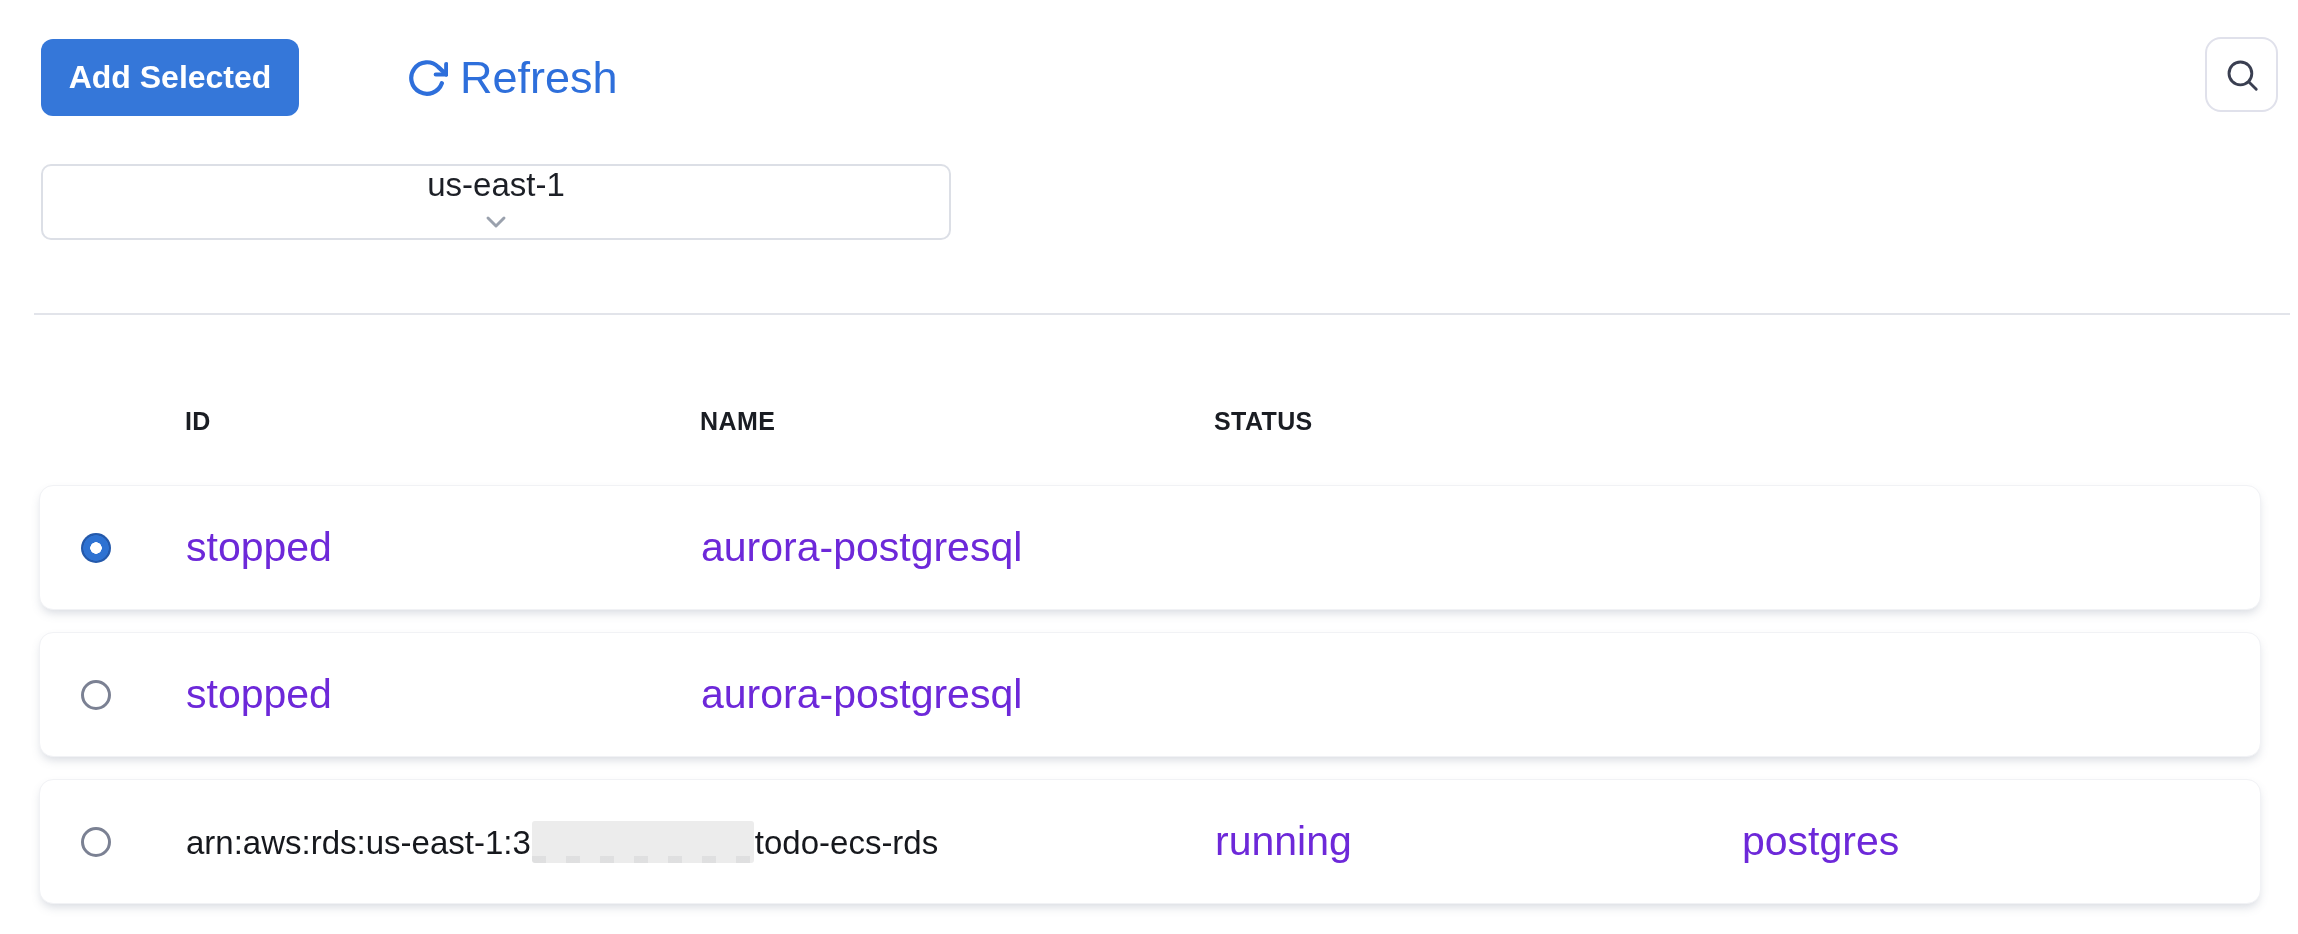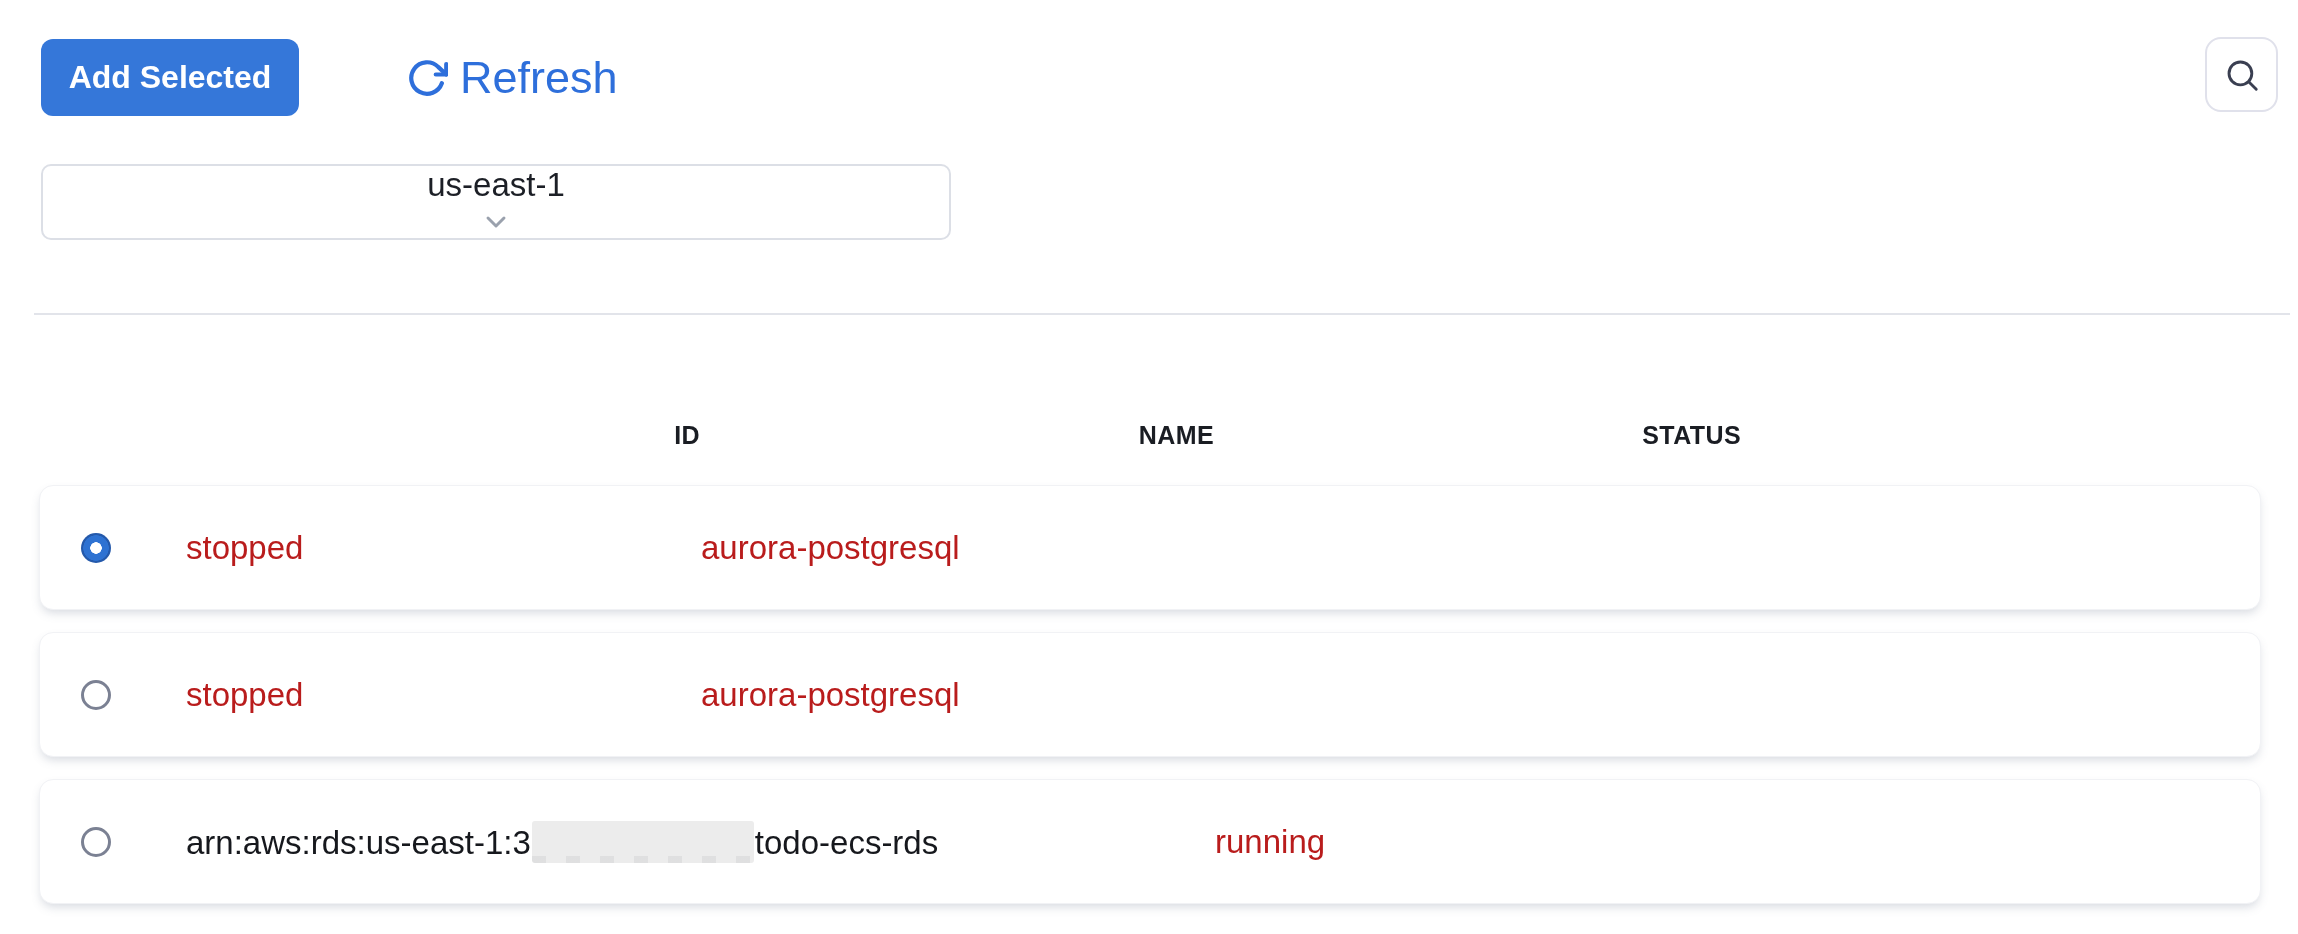--- a/index.html
+++ b/index.html
@@ -28,30 +28,30 @@
               display:flex; align-items:center; justify-content:space-between;
               padding:0 26px; cursor:pointer;flex-direction:column; }
   .dropdown-value { font-size:33px; color:#1c1f26; }
   .dropdown svg { width:32px; height:32px; }
 
   .divider { left:34px; top:313px; width:2256px; height:2px; background:#e2e4ea; }
 
   
   .grid { display:grid; grid-template-columns:146px 515px 514px 527px 1fr;
           align-items:center; }
-  .thead { left:39px; top:410px; width:2222px; height:50px;text-align:right; }
+  .thead { left:39px; top:396px; width:2222px; height:50px; }
   .th { font-size:25px; font-weight:700; color:#1a1d23; letter-spacing:0.4px; }
 
   .rows { left:39px; top:485px; width:2222px; }
   .row-card { width:2222px; height:125px; background:#ffffff;
               border:1px solid #f1f2f5; border-radius:14px; margin-bottom:22px;
               box-shadow:0 5px 10px -2px rgba(100,110,135,0.25); cursor:pointer; }
   .cell-id { grid-column:2 / 4; white-space:nowrap; overflow:hidden;
              font-size:33px; color:#16181d; }
-  .cell { font-size:33px; color:#b91c1c; }
+  .cell { font-size:41px; color:#6d28d9; }
 
   
   .radio-wrap { display:flex; align-items:center; }
   .radio { width:30px; height:30px; margin-left:41px; border-radius:50%;
            border:3px solid #7b8193; background:#ffffff; }
   .radio.selected { border:none;
            background:radial-gradient(circle,
              #ffffff 0 5.5px, #2e72d2 6px 12.5px, #2459ab 13px 15px); }
 
   
@@ -115,15 +115,16 @@
     <span class="cell">stopped</span>
     <span class="cell">aurora-postgresql</span>
   </div>
 
   <div class="row-card grid">
     <span class="radio-wrap">
         <span class="radio"></span>
       </span>
     <span class="cell-id"><span>arn:aws:rds:us-east-1:3</span><span class="redacted"></span><span>todo-ecs-rds</span></span>
     <span class="cell">running</span>
+    <span class="cell">postgres</span>
   </div>
 
 </div>
 
 </body></html>

